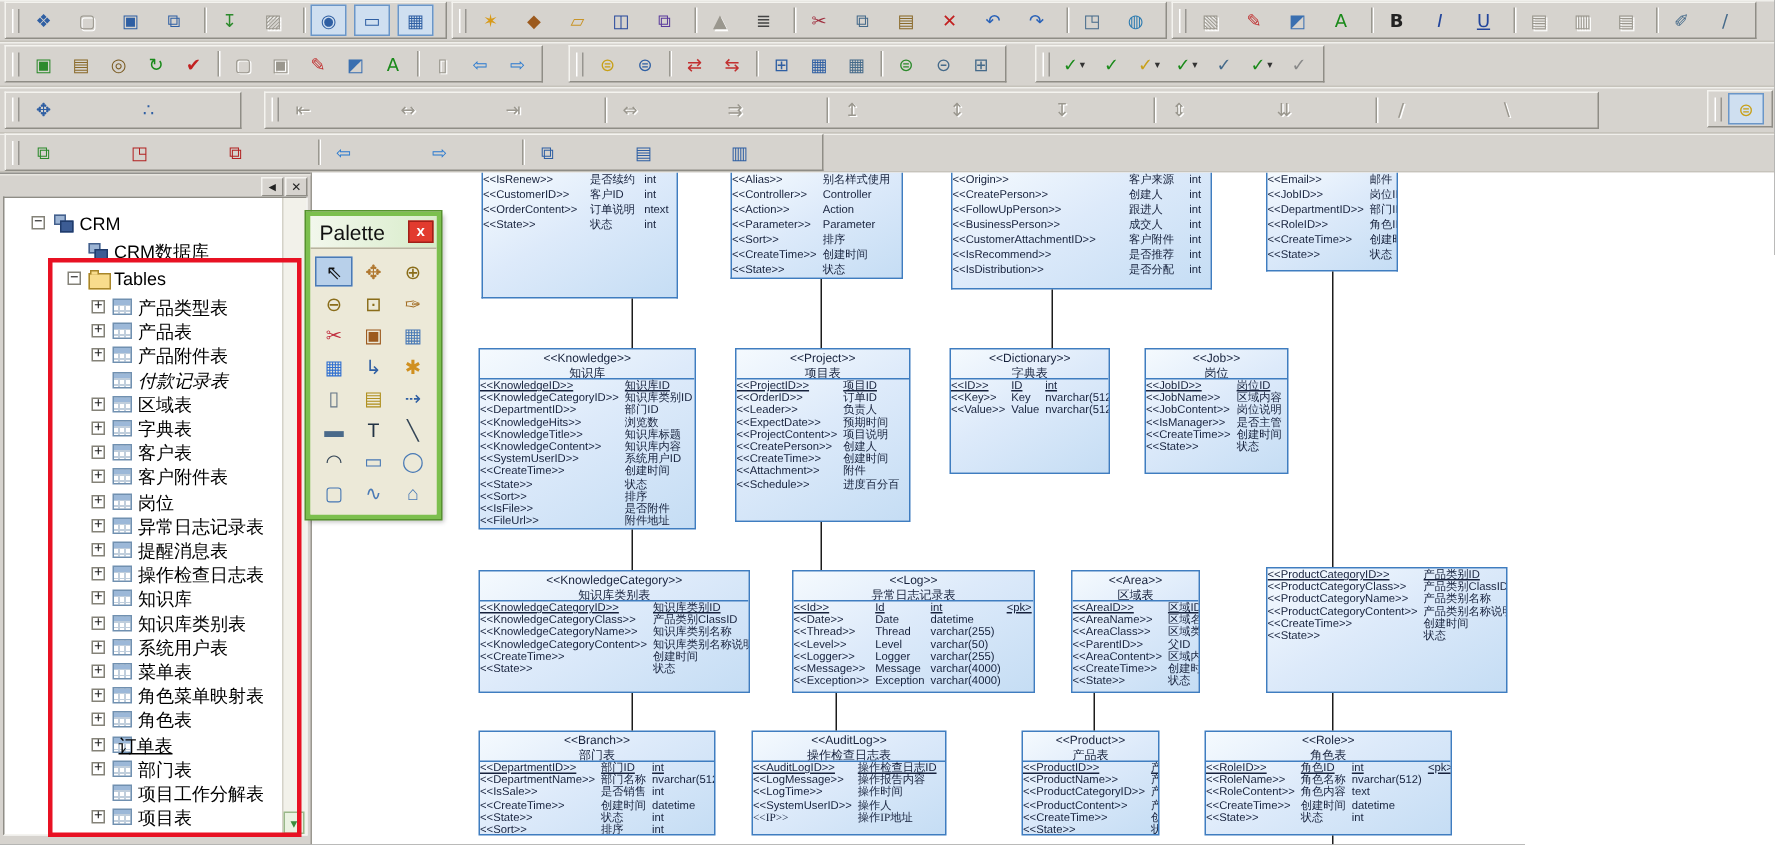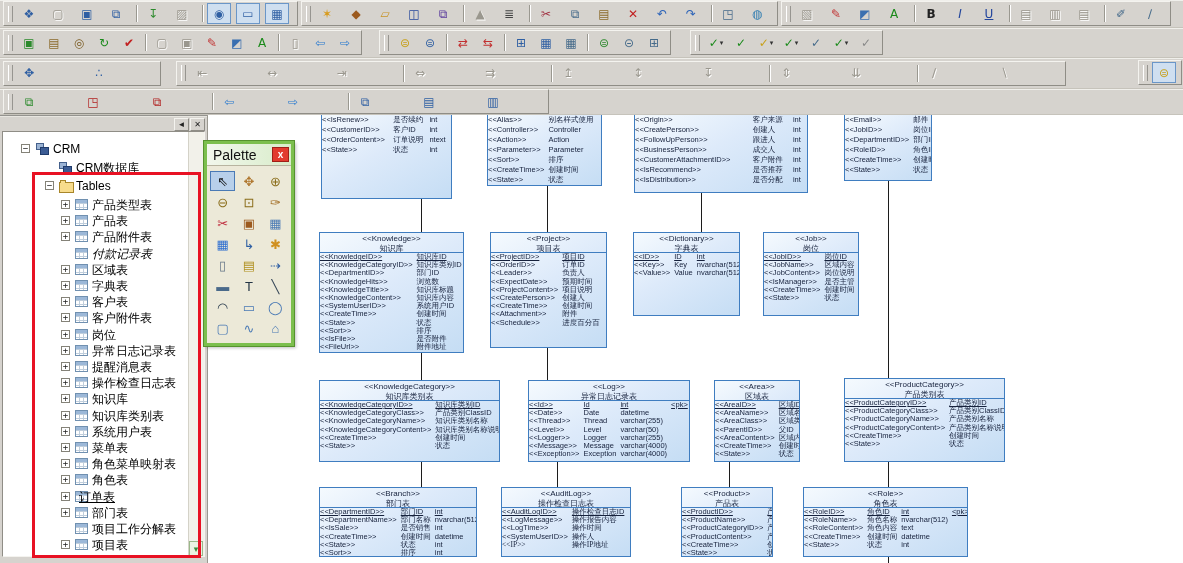--- a/index.html
+++ b/index.html
@@ -959,24 +959,20 @@
               <span>&lt;&lt;CreateTime&gt;&gt;</span>
               <span>创建时间</span>
             </div>
             <div class="frow" data-name="field-row" style="line-height: 8.2px; height: 8.2px;">
               <span>&lt;&lt;State&gt;&gt;</span>
               <span>状态</span>
             </div>
           </div>
         </div>
         <div class="entity" data-name="product-category-table" style="left: 636px; top: 263px; width: 161px; height: 84px;">
-          <div class="ehead" data-name="entity-header">
-            <div>&lt;&lt;ProductCategory&gt;&gt;</div>
-            <div>产品类别表</div>
-          </div>
           <div class="efields" data-name="entity-fields">
             <div class="frow pk" data-name="field-row" style="line-height: 8.2px; height: 8.2px;">
               <span>&lt;&lt;ProductCategoryID&gt;&gt;</span>
               <span>产品类别ID</span>
             </div>
             <div class="frow" data-name="field-row" style="line-height: 8.2px; height: 8.2px;">
               <span>&lt;&lt;ProductCategoryClass&gt;&gt;</span>
               <span>产品类别ClassID</span>
             </div>
             <div class="frow" data-name="field-row" style="line-height: 8.2px; height: 8.2px;">

